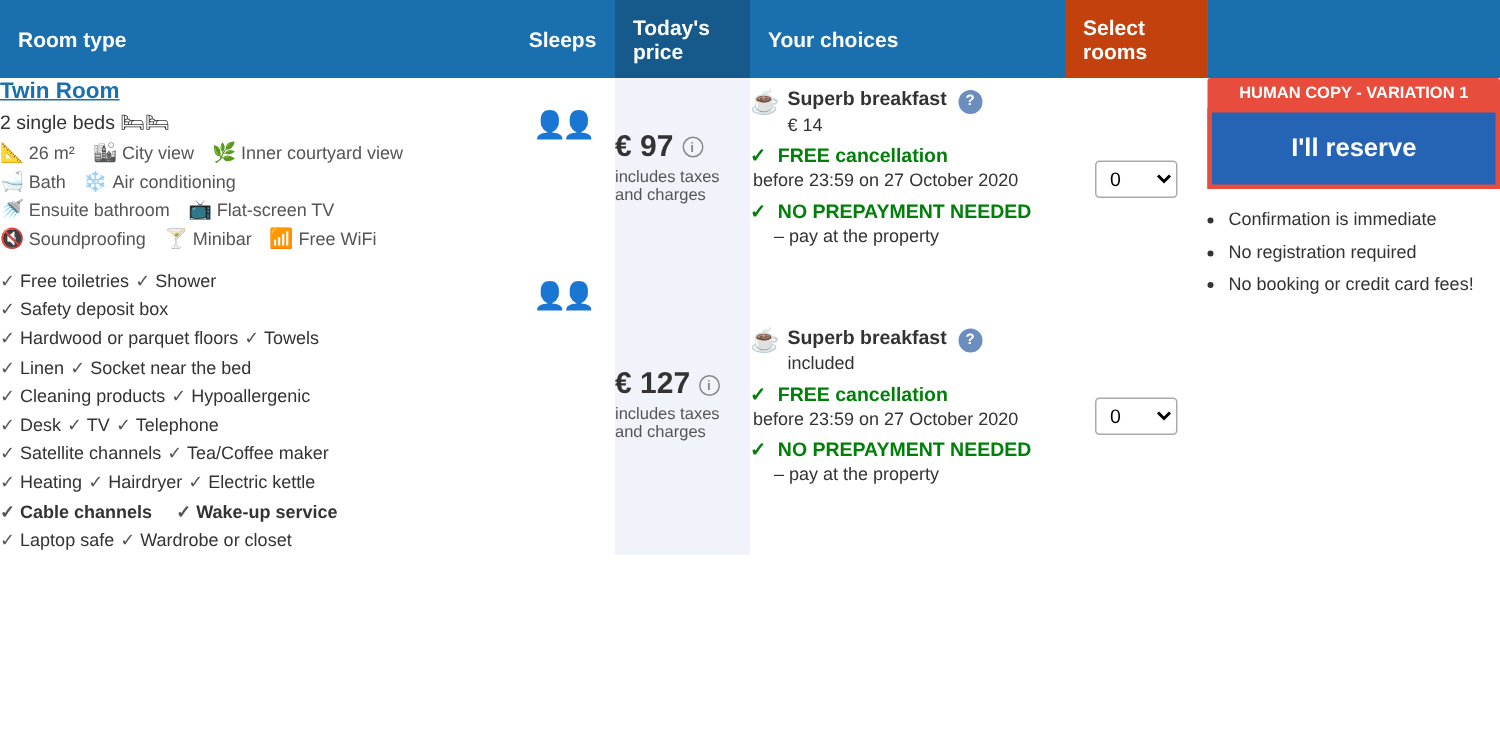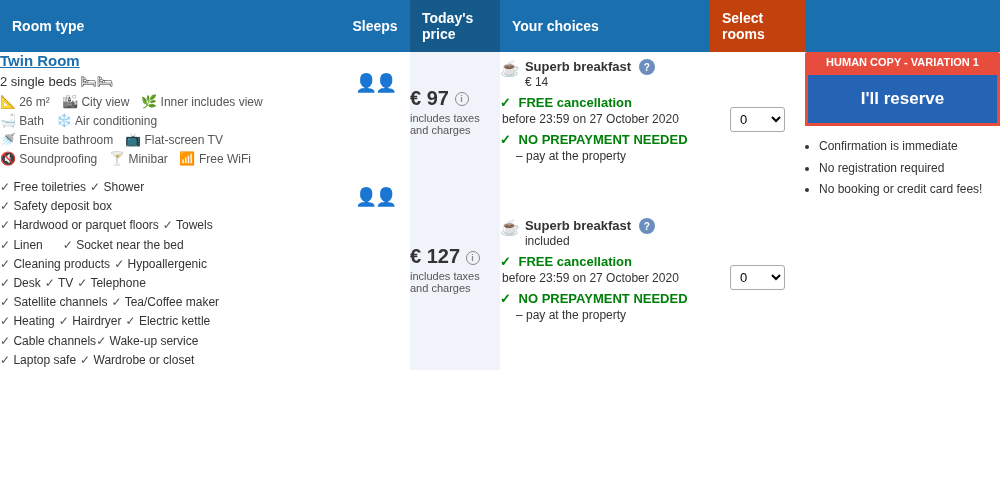--- a/index.html
+++ b/index.html
@@ -197,21 +197,21 @@
           <span class="icon-item">
             <span class="amenity-icon">📐</span>
             <span>26 m²</span>
           </span>
           <span class="icon-item">
             <span class="amenity-icon">🏙</span>
             <span>City view</span>
           </span>
           <span class="icon-item">
             <span class="amenity-icon">🌿</span>
-            <span>Inner includes view</span>
+            <span>Inner courtyard view</span>
           </span>
         </div>
         <div class="icon-text-row">
           <span class="icon-item">
             <span class="amenity-icon">🛁</span>
             <span>Bath</span>
           </span>
           <span class="icon-item">
             <span class="amenity-icon">❄️</span>
             <span>Air conditioning</span>
@@ -305,21 +305,21 @@
           <div style="display:flex; flex-wrap:wrap; gap:0;">
             <div style="display:flex; flex-wrap:wrap; gap:0 4px; width:100%;">
               <span class="check-item">Free toiletries</span>
               <span class="check-item">Shower</span>
             </div>
             <div style="width:100%;"><span class="check-item">Safety deposit box</span></div>
             <div style="display:flex; flex-wrap:wrap; gap:0 4px; width:100%;">
               <span class="check-item">Hardwood or parquet floors</span>
               <span class="check-item">Towels</span>
             </div>
-            <div style="display:flex; flex-wrap:wrap; gap:0 20px; width:100%;">
+            <div style="display:flex; flex-wrap:wrap; gap:0 4px; width:100%;">
               <span class="check-item">Linen</span>
               <span class="check-item">Socket near the bed</span>
             </div>
             <div style="display:flex; flex-wrap:wrap; gap:0 4px; width:100%;">
               <span class="check-item">Cleaning products</span>
               <span class="check-item">Hypoallergenic</span>
             </div>
             <div style="display:flex; flex-wrap:wrap; gap:0 4px; width:100%;">
               <span class="check-item">Desk</span>
               <span class="check-item">TV</span>
@@ -327,21 +327,21 @@
             </div>
             <div style="display:flex; flex-wrap:wrap; gap:0 4px; width:100%;">
               <span class="check-item">Satellite channels</span>
               <span class="check-item">Tea/Coffee maker</span>
             </div>
             <div style="display:flex; flex-wrap:wrap; gap:16px 4px; width:100%;">
               <span class="check-item">Heating</span>
               <span class="check-item">Hairdryer</span>
               <span class="check-item">Electric kettle</span>
             </div>
-            <div style="display:flex; flex-wrap:wrap; gap:0 0; width:100%;">
+            <div style="display:flex; flex-wrap:wrap; gap:0 16px; width:100%;font-weight:bold;">
               <span class="check-item">Cable channels</span>
               <span class="check-item">Wake-up service</span>
             </div>
             <div style="display:flex; flex-wrap:wrap; gap:0 4px; width:100%;">
               <span class="check-item">Laptop safe</span>
               <span class="check-item">Wardrobe or closet</span>
             </div>
           </div>
         </div>
       </td>

